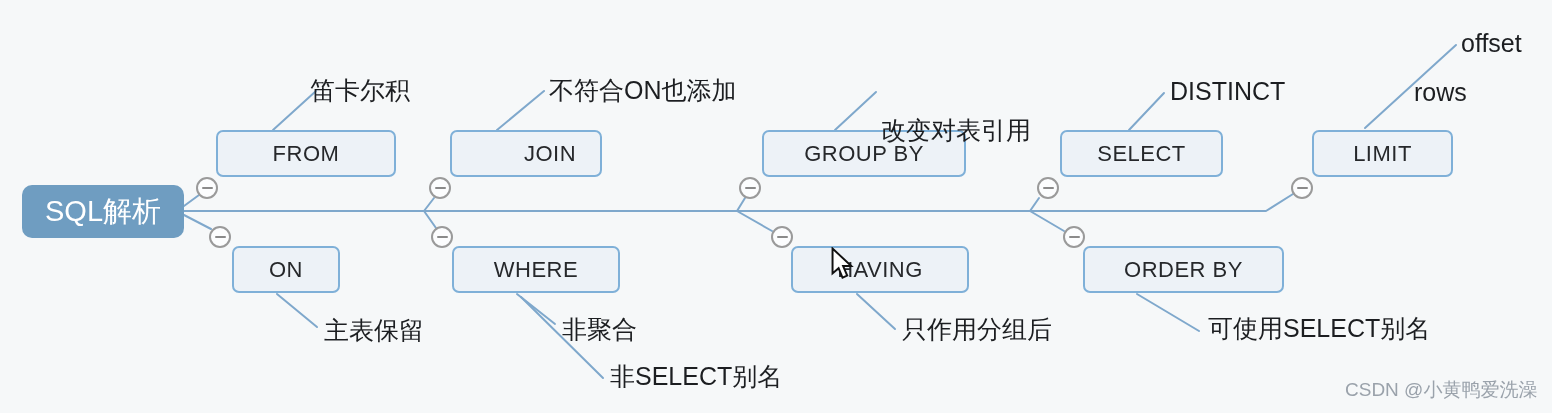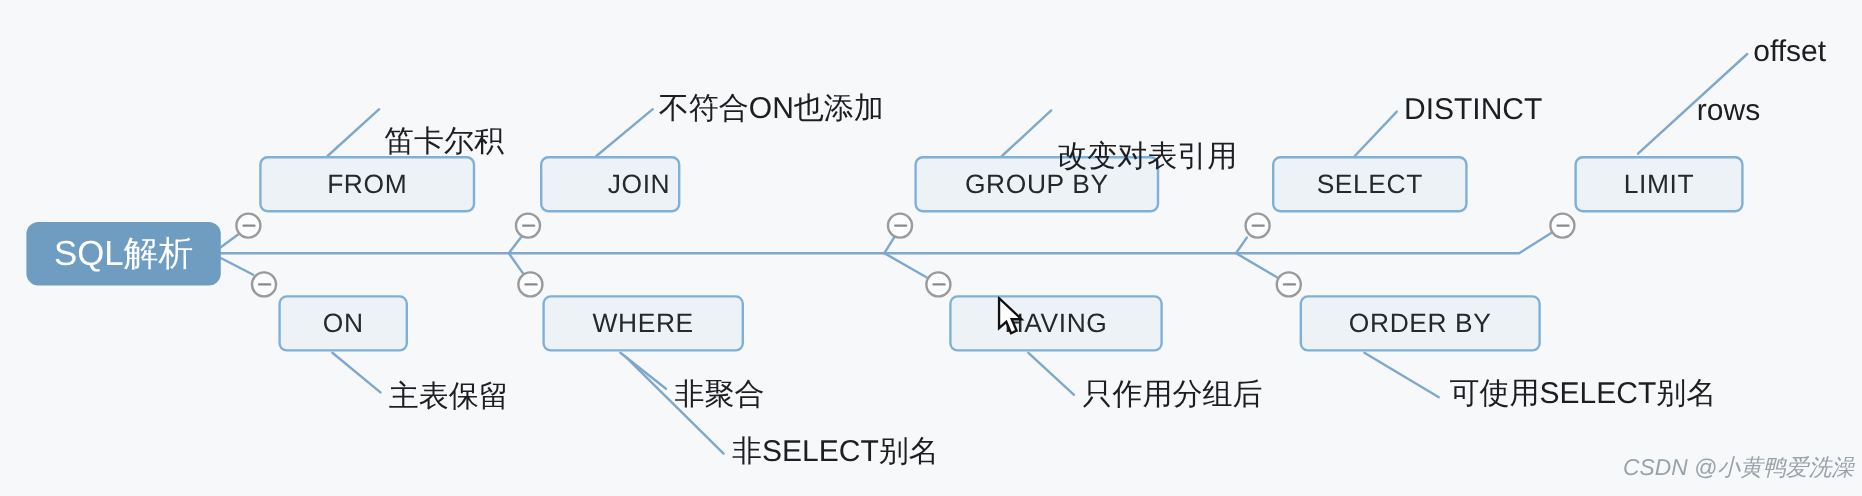--- a/index.html
+++ b/index.html
@@ -33,22 +33,22 @@
   .collapse{
     position:absolute;width:22px;height:22px;box-sizing:border-box;border-radius:50%;
     background:#fcfdfe;border:2px solid var(--collapse-border);
     display:flex;align-items:center;justify-content:center;padding:0;cursor:pointer;
   }
   .collapse .bar{width:11px;height:2px;background:#8a8a8a;border-radius:1px;}
   .annot{
     position:absolute;font-size:25px;color:var(--annotation-text);white-space:nowrap;line-height:25px;
   }
   .watermark{
-    position:absolute;left:1345px;top:377px;width:200px;text-align:right;
-    font-size:19px;color:var(--watermark-text);white-space:nowrap;font-style:italic;
+    position:absolute;left:1345px;top:377px;width:200px;
+    font-size:19px;color:var(--watermark-text);white-space:nowrap;
   }
   .cursor{position:absolute;left:831px;top:247px;}
 </style>
 </head>
 <body>
 
 <div class="canvas">
 
   <svg class="connectors" viewBox="0 0 1552 413" xmlns="http://www.w3.org/2000/svg">
 
@@ -74,21 +74,21 @@
     <path d="M277 294 L317 327"></path>
     <path d="M517 294 L555 324"></path>
     <path d="M521 297 L603 378"></path>
     <path d="M857 294 L895 329"></path>
     <path d="M1137 294 L1199 331"></path>
   </svg>
 
   <div class="root-node">SQL解析</div>
 
   <div class="node row-top" style="left:216px;width:180px;">FROM</div>
-  <div class="node row-top" style="left:450px;width:117px;padding-left:48px;">JOIN</div>
+  <div class="node row-top" style="left:450px;width:152px;padding-left:48px;">JOIN</div>
   <div class="node row-top" style="left:762px;width:204px;">GROUP BY</div>
   <div class="node row-top" style="left:1060px;width:163px;">SELECT</div>
   <div class="node row-top" style="left:1312px;width:141px;">LIMIT</div>
 
   <div class="node row-bottom" style="left:232px;width:108px;">ON</div>
   <div class="node row-bottom" style="left:452px;width:168px;">WHERE</div>
   <div class="node row-bottom" style="left:791px;width:178px;">HAVING</div>
   <div class="node row-bottom" style="left:1083px;width:201px;">ORDER BY</div>
 
   <button class="collapse" style="left:196px;top:177px;">
@@ -112,21 +112,21 @@
   <button class="collapse" style="left:1037px;top:177px;">
       <span class="bar"></span>
     </button>
   <button class="collapse" style="left:1063px;top:226px;">
       <span class="bar"></span>
     </button>
   <button class="collapse" style="left:1291px;top:177px;">
       <span class="bar"></span>
     </button>
 
-  <div class="annot" style="left:320px;top:78px;margin-top:28px;">笛卡尔积</div>
+  <div class="annot" style="left:310px;top:78px;">笛卡尔积</div>
   <div class="annot" style="left:549px;top:78px;">不符合ON也添加</div>
   <div class="annot" style="left:881px;top:78px;margin-top:40px;">改变对表引用</div>
   <div class="annot" style="left:1170px;top:79px;">DISTINCT</div>
   <div class="annot" style="left:1461px;top:31px;">offset</div>
   <div class="annot" style="left:1414px;top:80px;">rows</div>
 
   <div class="annot" style="left:324px;top:318px;">主表保留</div>
   <div class="annot" style="left:562px;top:317px;">非聚合</div>
   <div class="annot" style="left:610px;top:364px;">非SELECT别名</div>
   <div class="annot" style="left:902px;top:317px;">只作用分组后</div>

